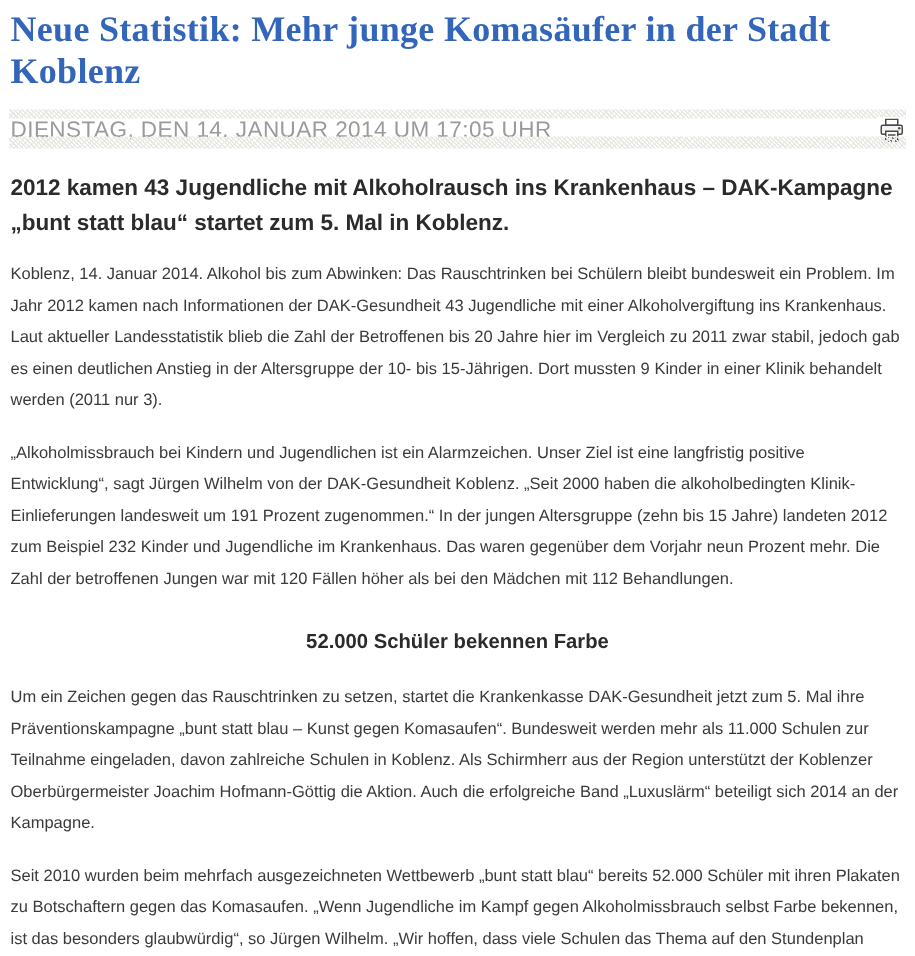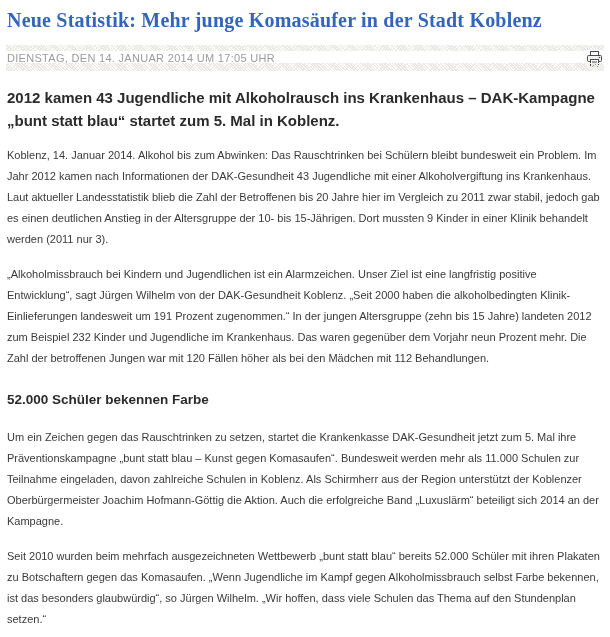--- a/index.html
+++ b/index.html
@@ -14,21 +14,21 @@
     font-family: "Liberation Sans", sans-serif;
     color: #3a3a3a;
   }
   .page {
     padding: 6px 7px 0 7px;
     width: 596px;
   }
   .article-title {
     font-family: "Liberation Serif", "DejaVu Serif", serif;
     font-weight: bold;
-    font-size: 20px;
+    font-size: 24px;
     line-height: 28px;
     color: #3366bb;
     margin: 0 0 11px 0;
     letter-spacing: 0.2px;
   }
   .date-bar {
     position: relative;
     height: 26px;
     margin: 0 -1px 15px -1px;
   }
@@ -42,21 +42,21 @@
     background-image:
       repeating-linear-gradient(45deg, #e9e8e4 0 1px, rgba(255,255,255,0) 1px 2px),
       repeating-linear-gradient(-45deg, #efeee9 0 1px, rgba(255,255,255,0) 1px 3px);
   }
   .date-bar::before { top: 0; }
   .date-bar::after  { bottom: 0; height: 8px; }
   .date-text {
     position: absolute;
     top: 7px;
     left: 1px;
-    font-size: 11px;
+    font-size: 15px;
     line-height: 13px;
     color: #9b9b9b;
     letter-spacing: 0.3px;
     white-space: nowrap;
   }
   .print-button {
     position: absolute;
     top: 5px;
     right: 1px;
     width: 18px;
@@ -80,20 +80,21 @@
     font-size: 11px;
     line-height: 21px;
     margin: 0 0 14px 0;
   }
   .section-heading {
     font-size: 13.5px;
     line-height: 21px;
     font-weight: bold;
     color: #2b2b2b;
     margin: 20px 0 17px 0;
+    text-align: center;
   }
 </style>
 </head>
 <body>
 
 <div class="page">
 
   <h1 class="article-title">Neue Statistik: Mehr junge Komasäufer in der Stadt Koblenz</h1>
 
   <div class="date-bar">

